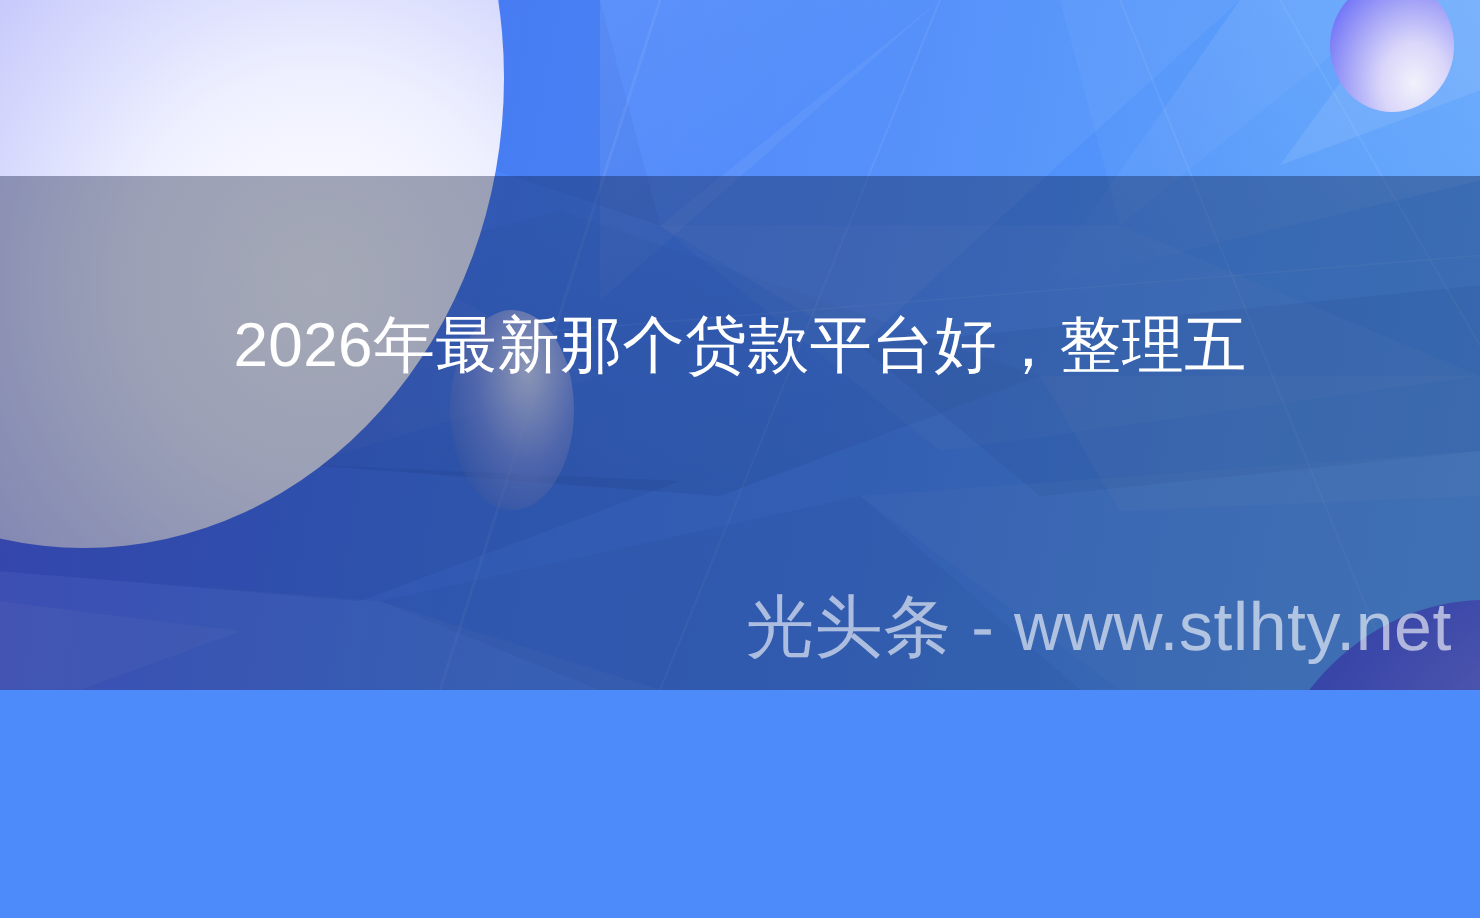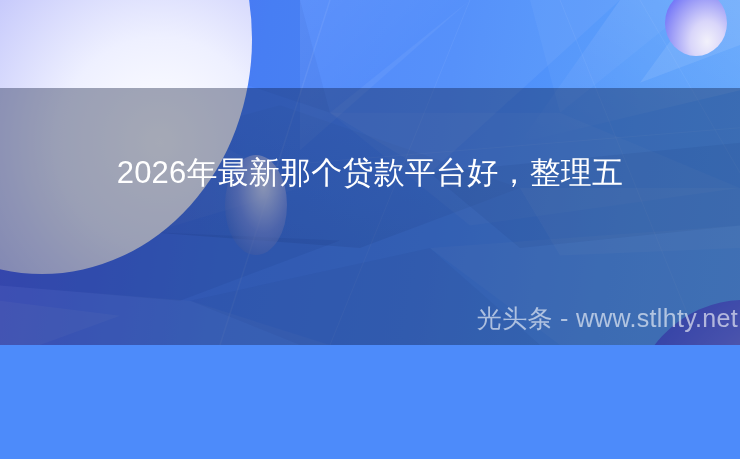--- a/index.html
+++ b/index.html
@@ -68,22 +68,22 @@
     font-size:31px;
     line-height:44px;
     letter-spacing:.2px;
     white-space:nowrap;
   }
   #headline .line { display:block; }
 
   
   #watermark {
     position:absolute;
-    right:2px; bottom:14px;
-    font-size:25px;
+    right:14px; bottom:14px;
+    font-size:34px;
     line-height:1;
     color:rgba(255,255,255,0.60);
     letter-spacing:.3px;
     white-space:nowrap;
   }
 </style>
 </head>
 <body>
 
 <div id="banner">

